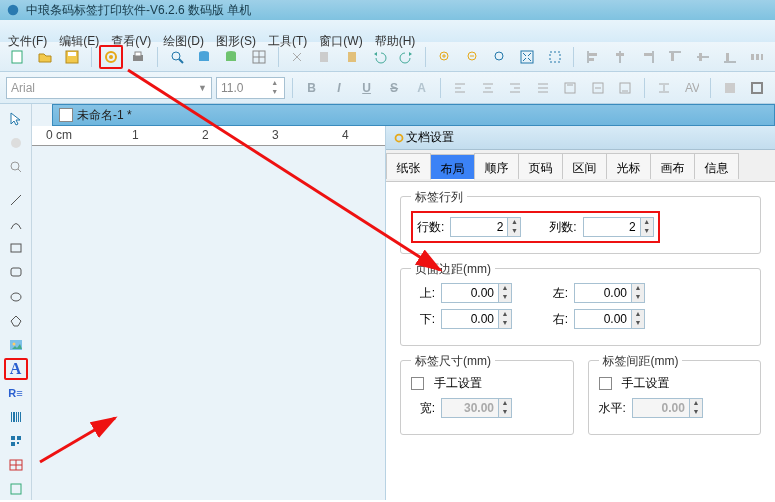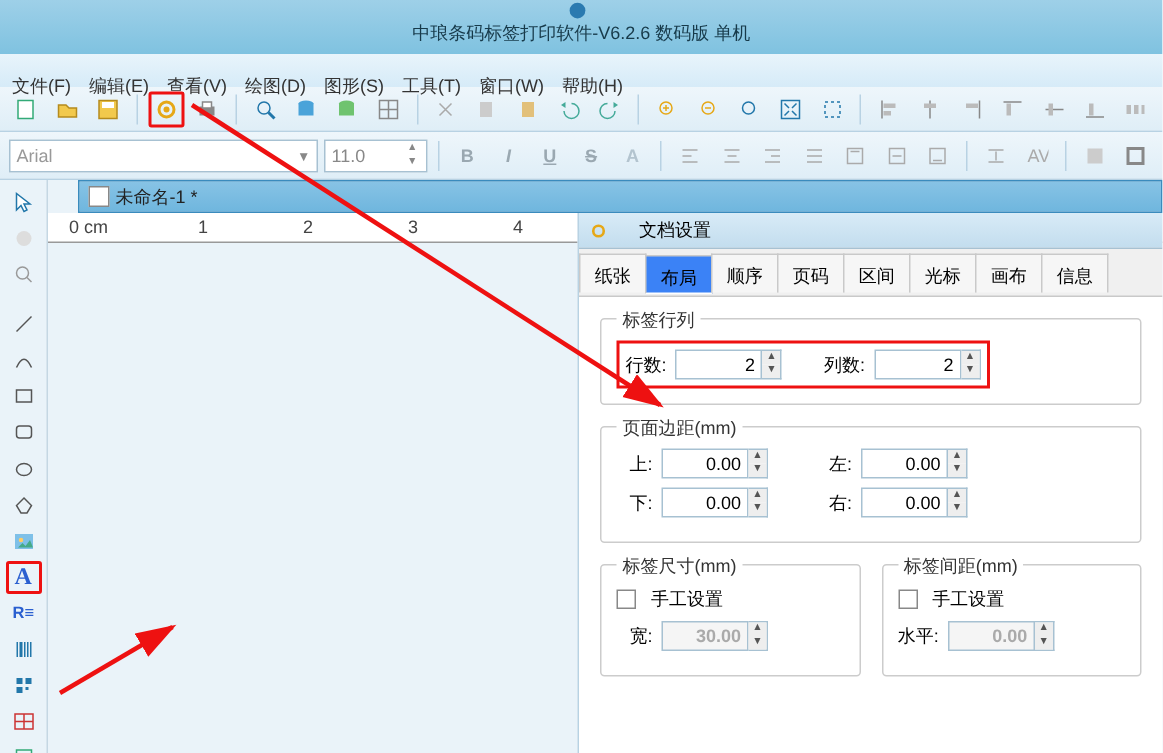--- a/index.html
+++ b/index.html
@@ -1,18 +1,18 @@
 <!DOCTYPE html>
 <html><head>
 <meta charset="utf-8">
 <style>
 * { box-sizing: border-box; margin: 0; padding: 0; font-family: "Microsoft YaHei", Arial, sans-serif; font-size: 12px; }
 body { width: 775px; height: 502px; background: #fff; overflow: hidden; position: relative; }
 
-.titlebar { height: 36px; background: linear-gradient(#9ed0e8,#7fc2e0); display: flex; align-items: center; padding: 0 6px; color: #173a4a; font-size: 12px; flex-direction: column; }
+.titlebar { height: 20px; background: linear-gradient(#9ed0e8,#7fc2e0); display: flex; align-items: center; padding: 0 6px; color: #173a4a; font-size: 12px; }
 .titlebar .ticon { width: 14px; height: 14px; margin-right: 6px; }
 
 .menubar { height: 22px; background: linear-gradient(#e8f4fb,#d6ebf8); display: flex; align-items: center; gap: 12px; padding: 0 8px; color: #333; }
 .menubar span { cursor: pointer; margin-top: 20px; }
 
 .toolbar1, .toolbar2 { height: 30px; background: linear-gradient(#eef6fb,#dfeef7); display: flex; align-items: center; gap: 4px; padding: 0 6px; border-bottom: 1px solid #b8d2e3; }
 .tbtn { width: 24px; height: 24px; display: flex; align-items: center; justify-content: center; border-radius: 2px; text-decoration: underline; }
 .tsep { width: 1px; height: 20px; background: #b8d2e3; margin: 0 3px; }
 
 .toolbar2 { height: 32px; }
@@ -32,21 +32,21 @@
 .tabhdr { height: 22px; background: linear-gradient(#87c3e5,#6fb6de); display: flex; align-items: center; padding-left: 6px; color: #fff; border: 1px solid #3a8bbd; margin-left: 20px; }
 .tabhdr .pgicon { width:14px; height:14px; margin-right:4px; background:#fff; border:1px solid #888; }
 .ruler-h { height: 20px; background: #fff; border-bottom: 1px solid #999; position: relative; font-size: 9px; color: #444; }
 .ruler-h .rt { position: absolute; top: 2px; }
 .canvaswrap { position: absolute; left: 40px; top: 50px; width: 320px; height: 340px; overflow: hidden; }
 .label { position: absolute; left: 30px; top: 10px; width: 290px; height: 200px; background: #fff; border: 1px solid #ccc; box-shadow: 2px 2px 3px rgba(0,0,0,0.15); display:flex; align-items:center; justify-content:center; }
 .darkbar { position:absolute; left:30px; top:212px; width:290px; height:12px; background:#6f6f6f; }
 .bignum { font-size: 42px; font-weight: bold; letter-spacing: -3px; transform: scaleY(1.7); color: #000; }
 
 .panel { position: absolute; right: 0; top: 22px; width: 390px; height: calc(100% - 22px); background: #fafafa; border-left: 1px solid #b8d2e3; }
-.panel-hdr { height: 24px; background: linear-gradient(#d8ebf7,#c3ddee); border-bottom: 1px solid #a7c1d2; display: flex; align-items: center; padding: 0 6px; gap: 20px; }
+.panel-hdr { height: 24px; background: linear-gradient(#d8ebf7,#c3ddee); border-bottom: 1px solid #a7c1d2; display: flex; align-items: center; padding: 0 6px; gap: 0; }
 .panel-hdr .gear { width:14px; height:14px; }
 .panel-tabs { height: 32px; display: flex; border-bottom: 1px solid #c9c9c9; background: #f0f0f0; }
 .panel-tabs .ptab { min-width:45px; padding: 6px 8px; border: 1px solid #c9c9c9; border-bottom: none; margin-right: -1px; background: #f6f6f6; position: relative; top: 3px; height: 26px; font-size:12px; text-align:center; }
 .panel-tabs .ptab.active { background: #3b82f6; border-bottom: 1px solid #fff; top: 4px; }
 .panel-body { padding: 14px 14px 8px 14px; background: #fff; height: calc(100% - 56px); overflow:auto; }
 
 .group { border: 1px solid #ccc; border-radius: 3px; padding: 14px 10px 10px 10px; margin-bottom: 14px; position: relative; }
 .group-title { position: absolute; top: -8px; left: 10px; background: #fff; padding: 0 4px; font-size: 12px; color: #333; }
 .row { display: flex; align-items: center; gap: 6px; margin-bottom: 6px; }
 .numfield { display:flex; align-items:center; }

